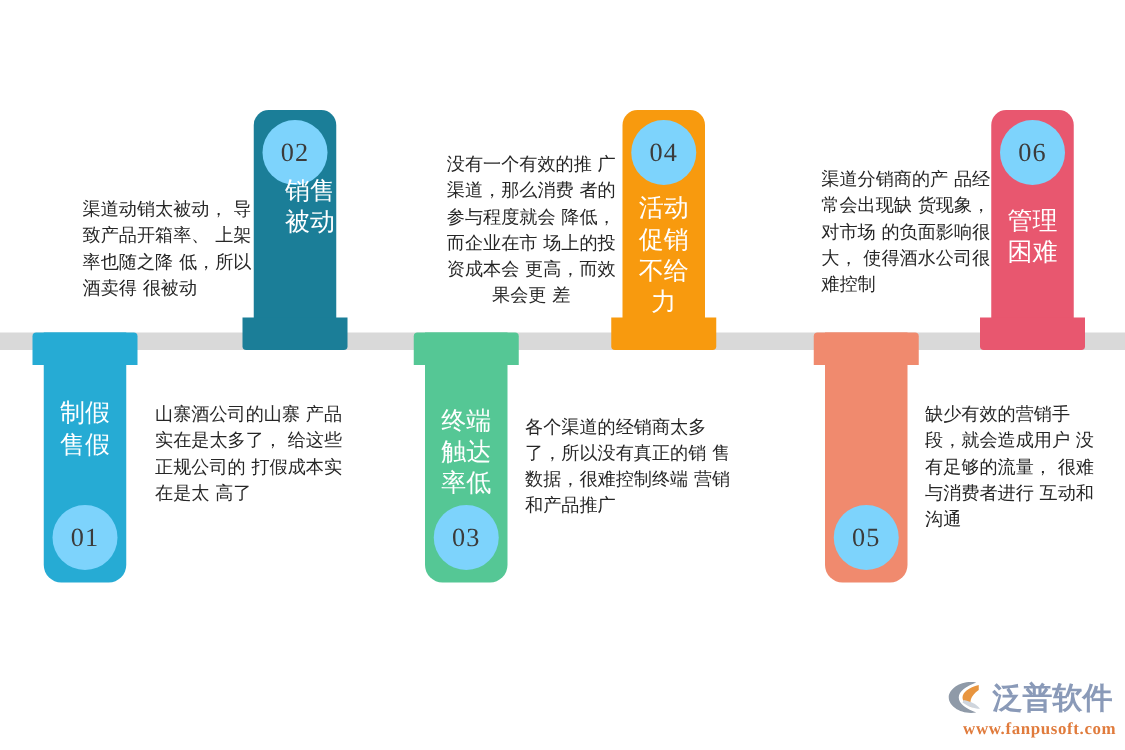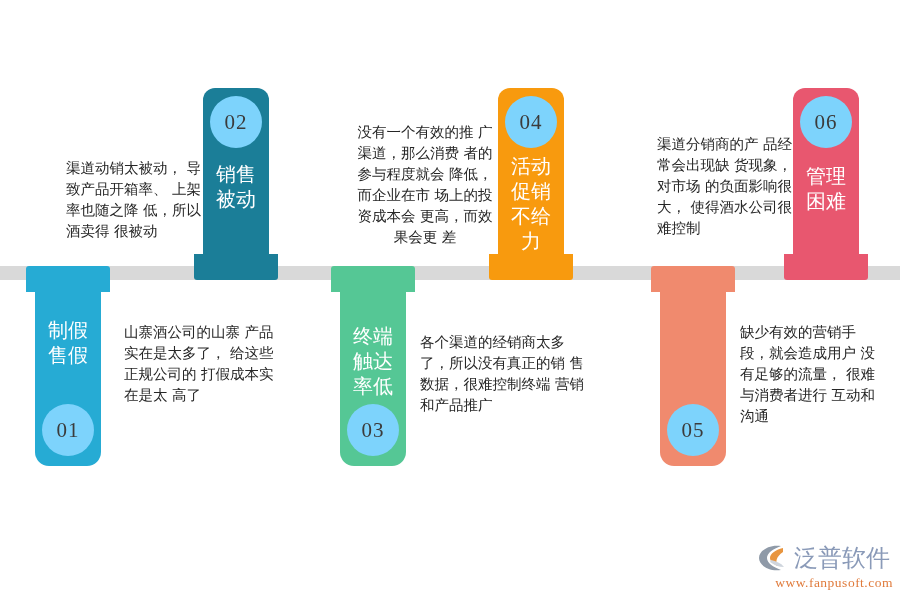--- a/index.html
+++ b/index.html
@@ -107,20 +107,21 @@
     text-align: left;
   }
 
   
   .logo {
     position: absolute;
     left: 757px;
     top: 543px;
     width: 136px;
     height: 50px;
+    font-weight: bold;
   }
   .logo-row {
     display: flex;
     align-items: center;
     height: 30px;
   }
   .logo-mark {
     width: 34px;
     height: 30px;
     margin-right: 3px;
@@ -147,21 +148,21 @@
 <body>
 
 <div id="canvas">
 
   <div class="timeline-bar"></div>
 
   <div class="pillar up" style="left:203px; top:88px; height:192px; color:#1B7E98;">
     <div class="body" style="height:192px;"></div>
     <div class="foot"></div>
     <div class="num-circle">02</div>
-    <div class="pillar-title" style="top:74px;">销售
+    <div class="pillar-title" style="top:52px;padding-left:12px;">销售
 被动</div>
   </div>
   <div class="desc" style="left:66px; top:158px; width:146px;">渠道动销太被动，
 导致产品开箱率、
 上架率也随之降
 低，所以酒卖得
 很被动</div>
 
   <div class="pillar up" style="left:498px; top:88px; height:192px; color:#F89A0E;">
     <div class="body" style="height:192px;"></div>

